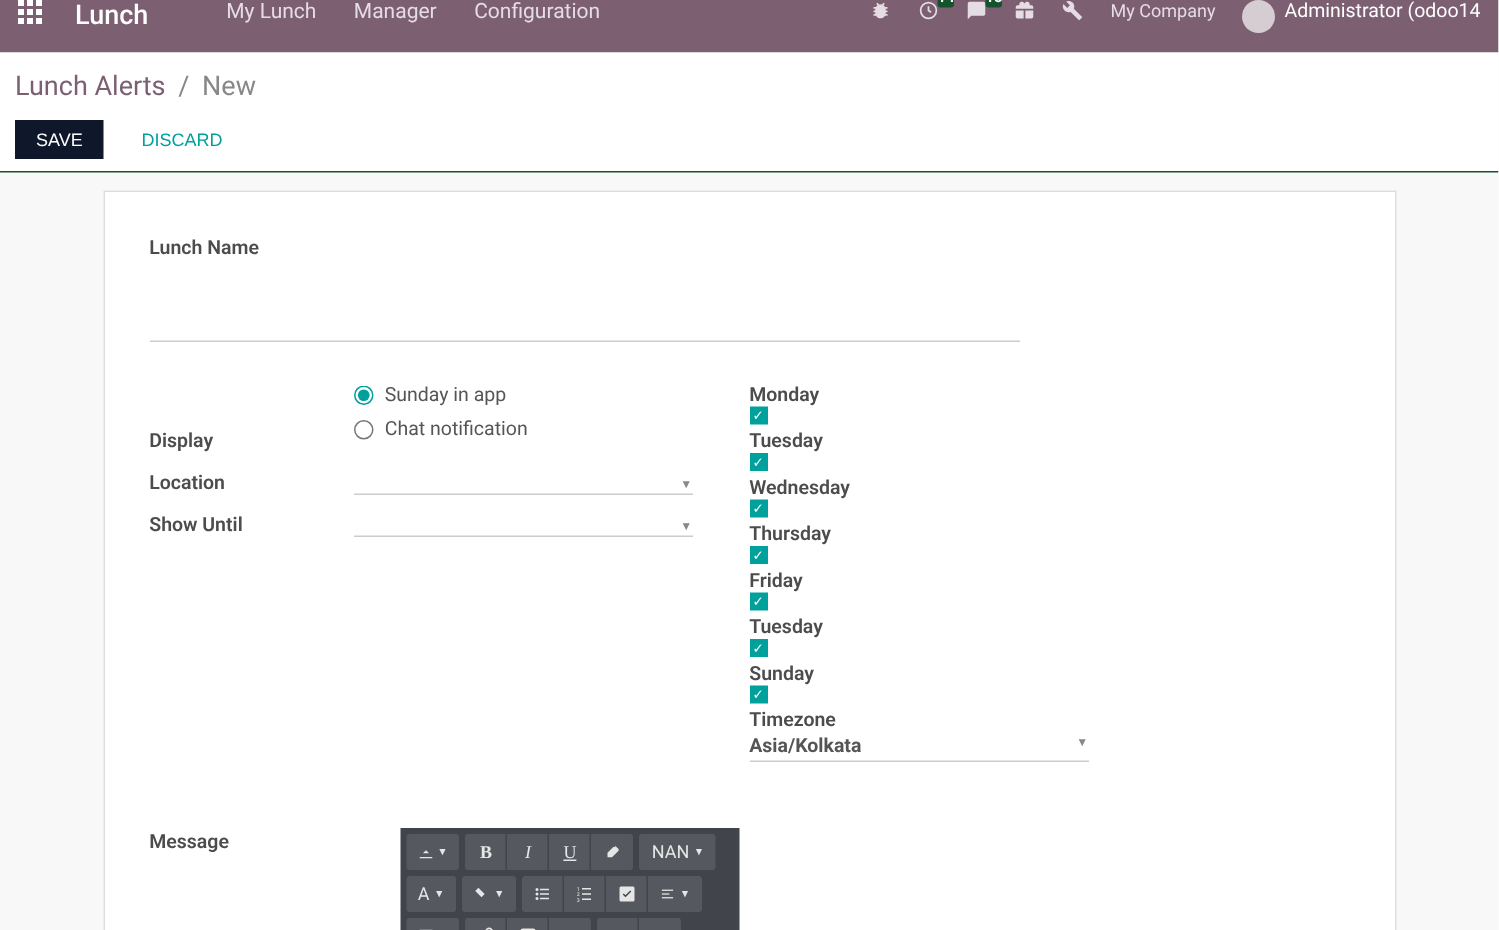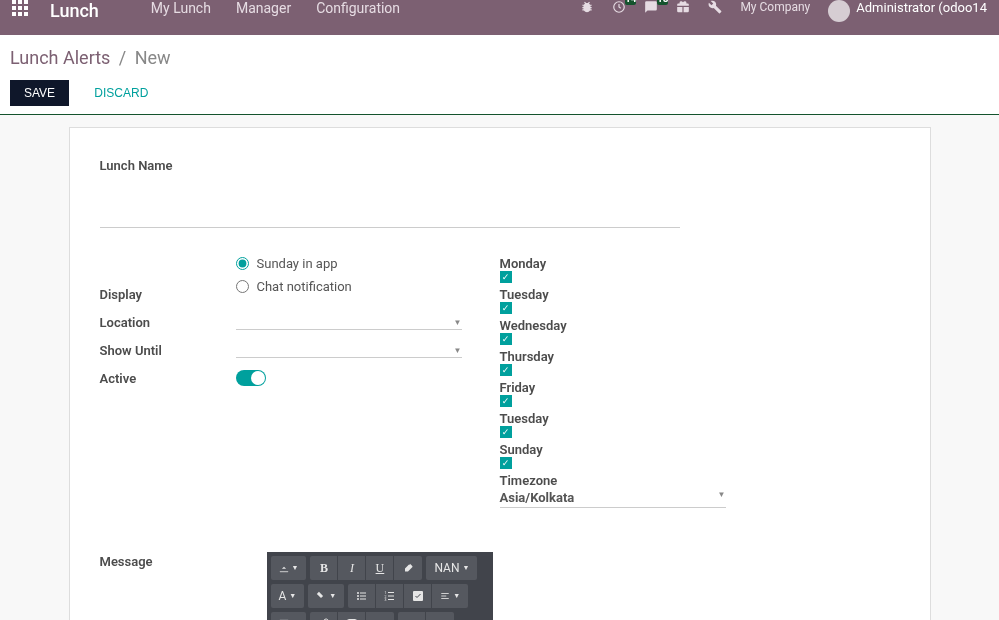--- a/index.html
+++ b/index.html
@@ -151,28 +151,20 @@
             </div>
         </div>
         <div class="field-row">
           <div class="field-label">Show Until</div>
           <div class="field-val">
               <div class="dropdown">
                 <span class="caret">▼</span>
               </div>
             </div>
         </div>
-        <div class="field-row">
-          <div class="field-label">Active</div>
-          <div class="field-val">
-              <div class="toggle">
-                <div class="knob"></div>
-              </div>
-            </div>
-        </div>
       </div>
 
       <div class="col">
         <div class="day-row">
             <div class="day-label">Monday</div>
             <div class="checkbox">✓</div>
           </div>
         <div class="day-row">
             <div class="day-label">Tuesday</div>
             <div class="checkbox">✓</div>

